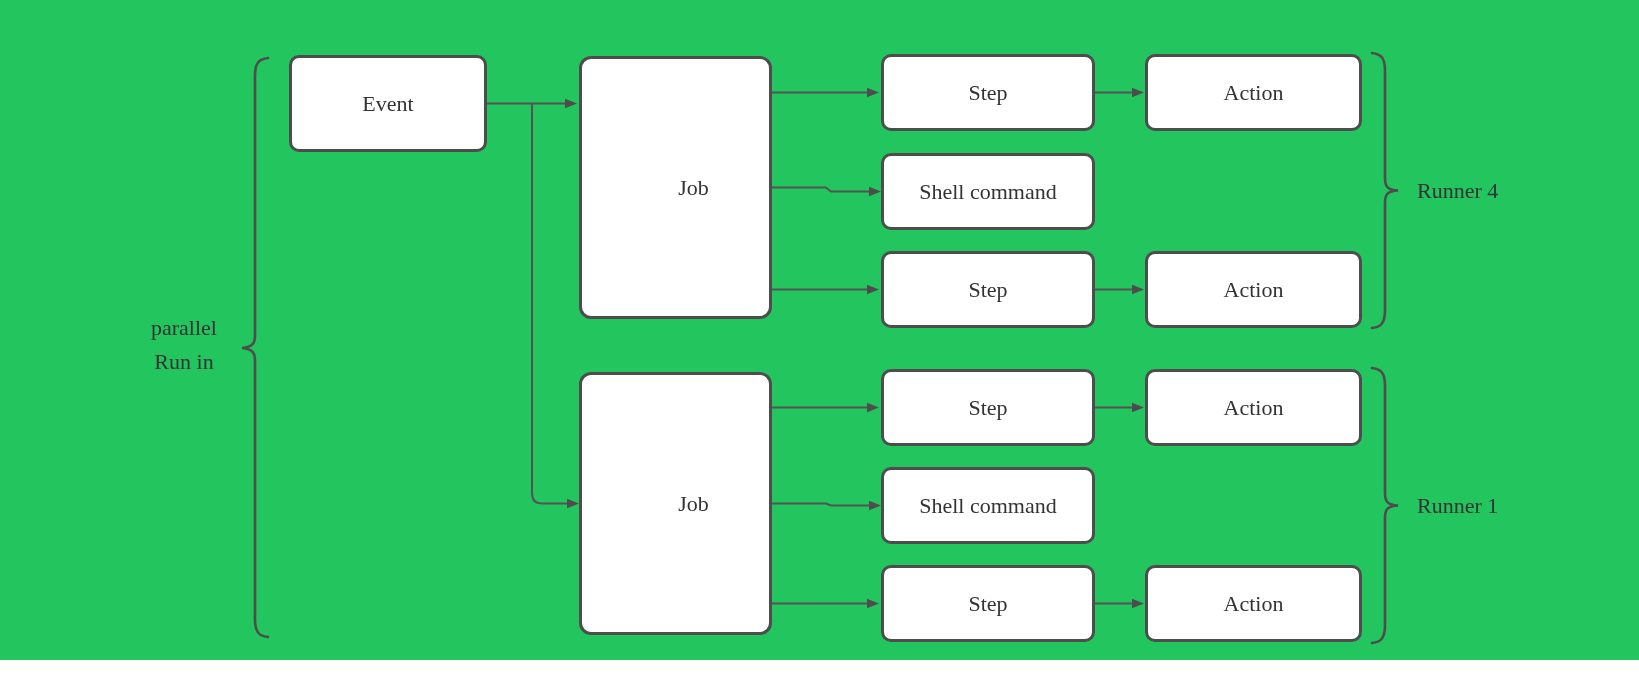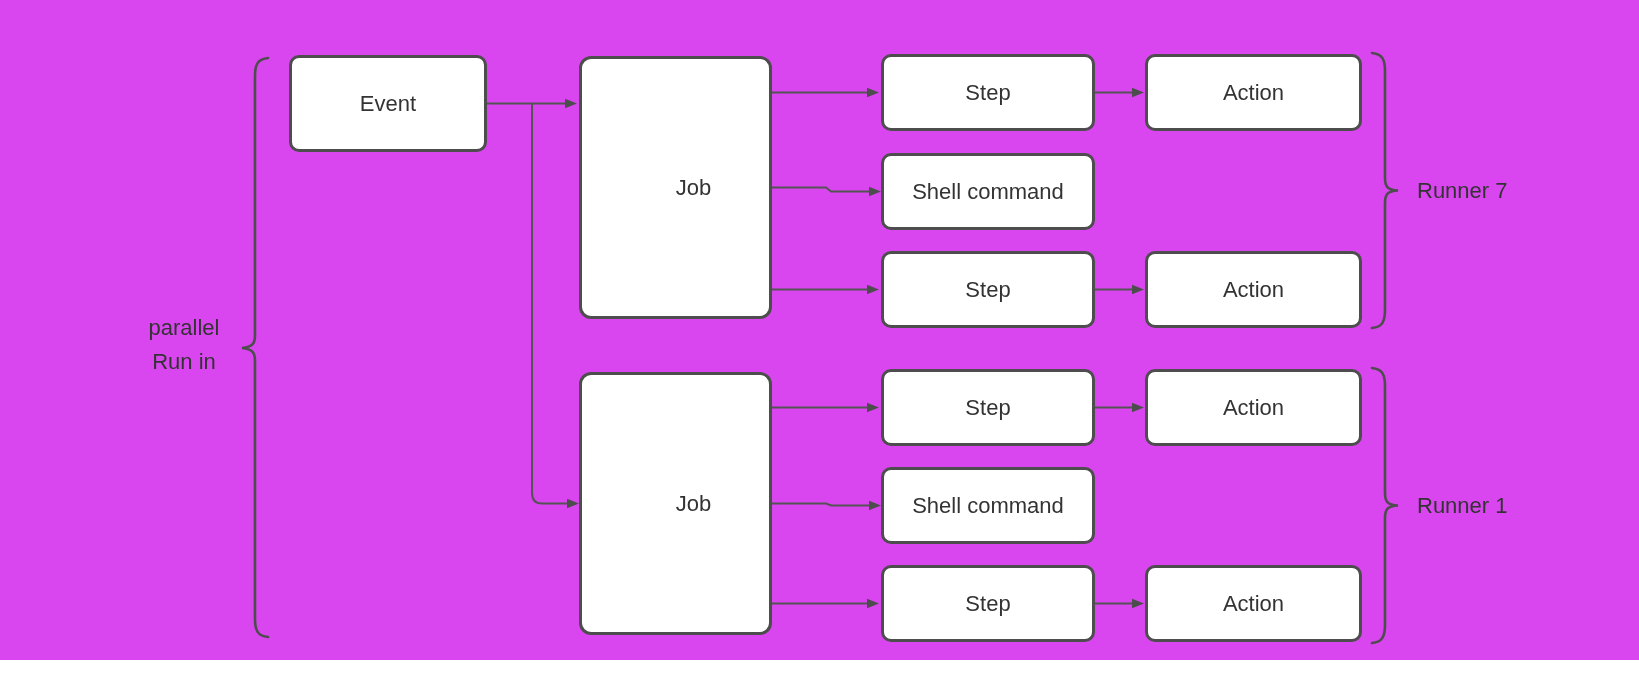--- a/index.html
+++ b/index.html
@@ -1,21 +1,21 @@
 <!DOCTYPE html>
 <html><head>
 <meta charset="utf-8">
 <style>
   html,body{margin:0;padding:0;background:#ffffff;}
   #canvas{
     position:relative;
     width:1639px;
     height:660px;
-    background:#d946ef;
-    font-family:Liberation Sans, sans-serif;
+    background:#22c55e;
+    font-family:Liberation Serif, serif;
     color:#333333;
     overflow:hidden;
   }
   #connector-layer{position:absolute;left:0;top:0;width:1639px;height:700px;}
   .conn{fill:none;stroke:#545454;stroke-width:2;}
   .brace{fill:none;stroke:#4d4d4d;stroke-width:2.6;stroke-linecap:round;}
   .node{
     position:absolute;
     box-sizing:border-box;
     background:#ffffff;
@@ -132,17 +132,17 @@
 
   <div class="node" style="left:1145px;top:565px;width:217px;height:77px;">
     <span>Action</span>
   </div>
 
   <div class="brace-label-left">
     <div>parallel</div>
     <div>Run in</div>
   </div>
 
-  <div class="side-label" style="left:1417px;top:178px;">Runner 7</div>
+  <div class="side-label" style="left:1417px;top:178px;">Runner 4</div>
 
   <div class="side-label" style="left:1417px;top:493px;">Runner 1</div>
 
 </div>
 
 </body></html>

